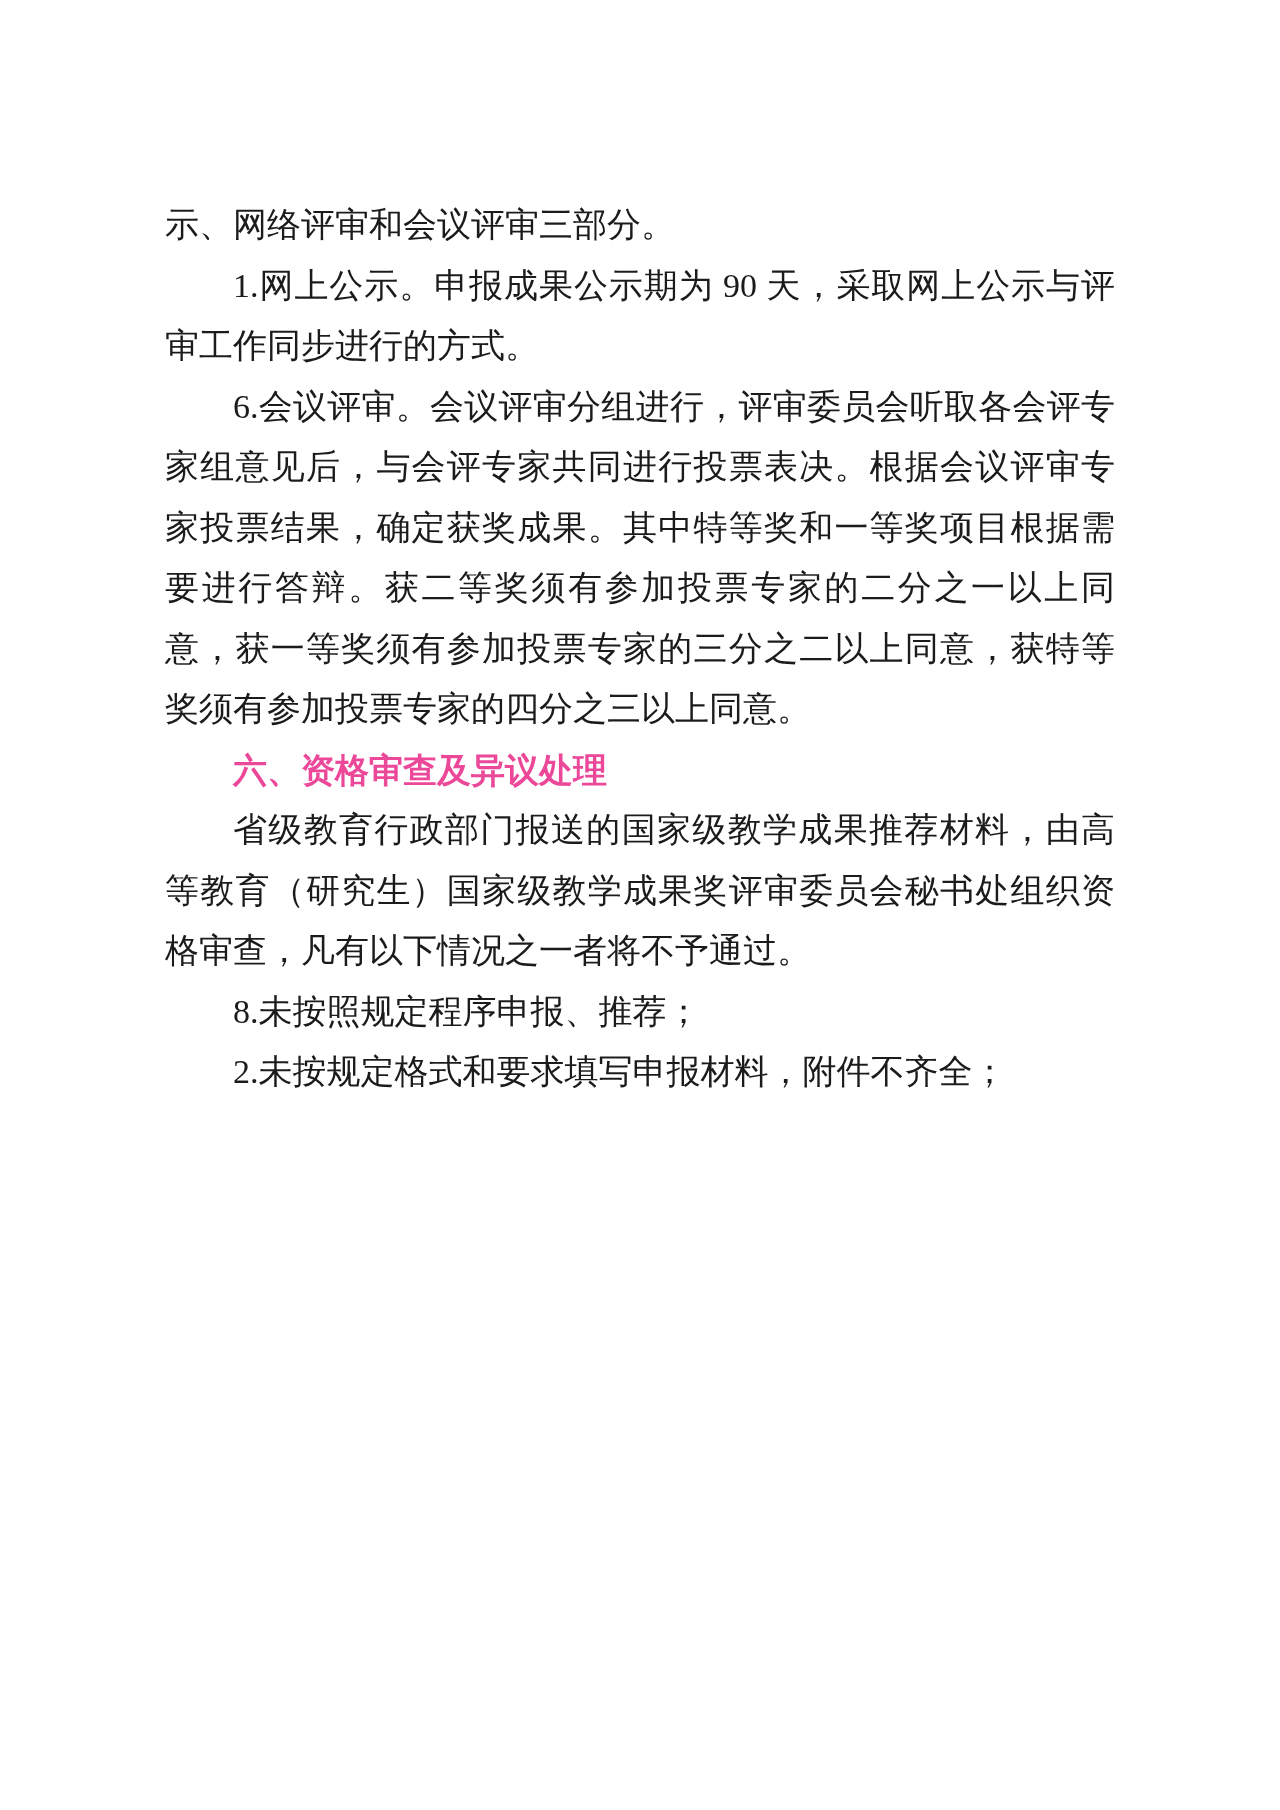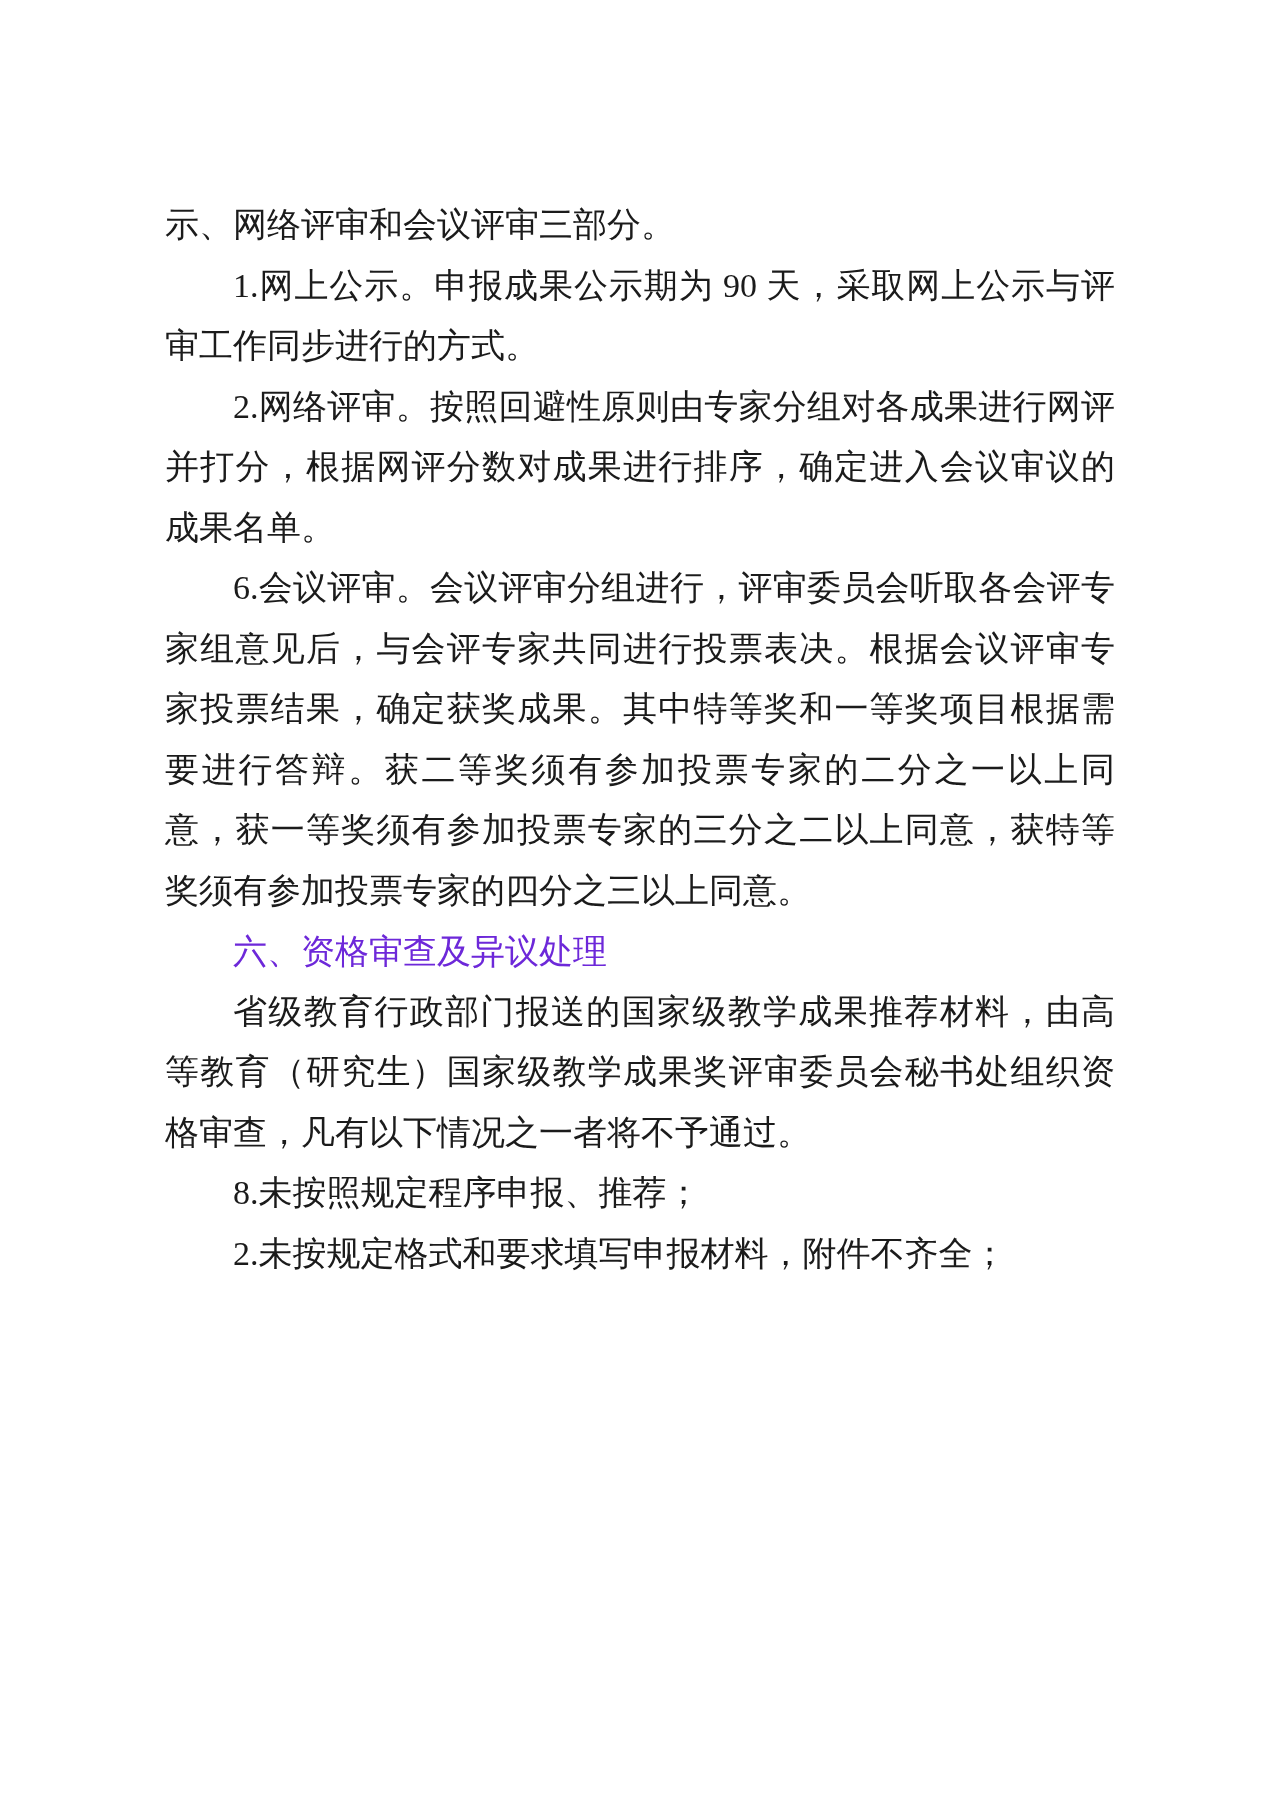--- a/index.html
+++ b/index.html
@@ -31,23 +31,23 @@
     text-indent: 2em;
     text-align: justify;
     text-justify: inter-character;
     word-break: normal;
   }
   .para.no-indent {
     text-indent: 0;
   }
   .para.heading {
     font-family: "Liberation Sans", sans-serif;
-    font-weight: 400;
+    font-weight: 700;
     text-align: left;
-    color: #6d28d9;
+    color: #ec4899;
   }
   .page-footer {
     position: absolute;
     left: 0;
     top: 1593px;
     width: 100%;
     text-align: center;
     font-size: 34px;
     line-height: 44px;
     color: #151515;
@@ -63,21 +63,20 @@
     margin: 0 10px;
   }
 </style>
 </head>
 <body>
 
 <div class="page">
   <div class="doc-body">
       <p class="para no-indent">示、网络评审和会议评审三部分。</p>
       <p class="para">1.网上公示。申报成果公示期为 90 天，采取网上公示与评审工作同步进行的方式。</p>
-      <p class="para">2.网络评审。按照回避性原则由专家分组对各成果进行网评并打分，根据网评分数对成果进行排序，确定进入会议审议的成果名单。</p>
       <p class="para">6.会议评审。会议评审分组进行，评审委员会听取各会评专家组意见后，与会评专家共同进行投票表决。根据会议评审专家投票结果，确定获奖成果。其中特等奖和一等奖项目根据需要进行答辩。获二等奖须有参加投票专家的二分之一以上同意，获一等奖须有参加投票专家的三分之二以上同意，获特等奖须有参加投票专家的四分之三以上同意。</p>
       <p class="para heading">六、资格审查及异议处理</p>
       <p class="para">省级教育行政部门报送的国家级教学成果推荐材料，由高等教育（研究生）国家级教学成果奖评审委员会秘书处组织资格审查，凡有以下情况之一者将不予通过。</p>
       <p class="para">8.未按照规定程序申报、推荐；</p>
       <p class="para">2.未按规定格式和要求填写申报材料，附件不齐全；</p>
     </div>
   <div class="page-footer">
     <span class="dash">—</span><span class="num">25</span><span class="dash">—</span>
   </div>
 </div>

